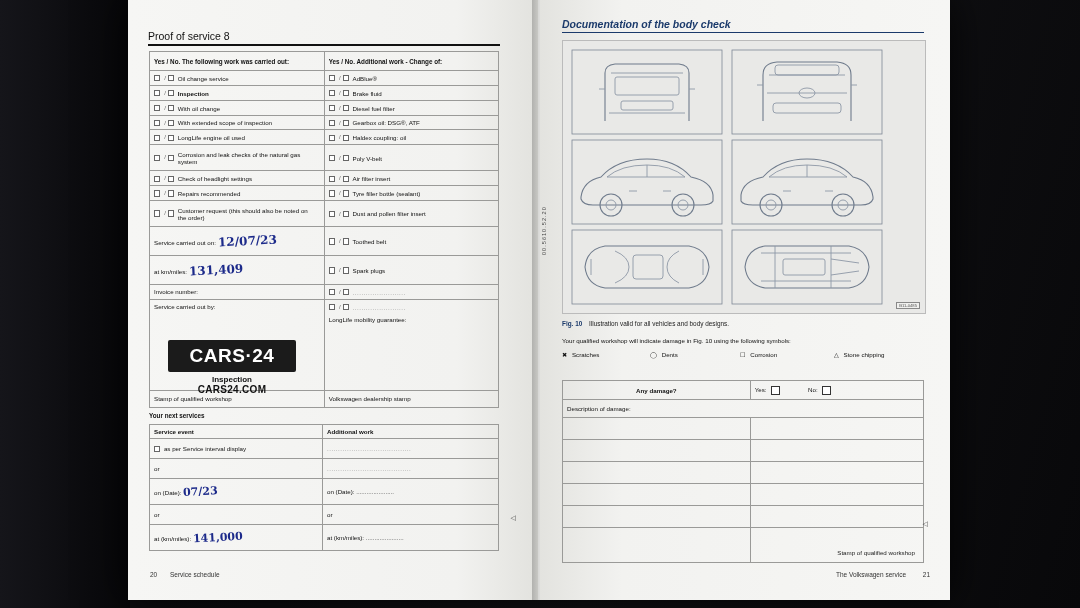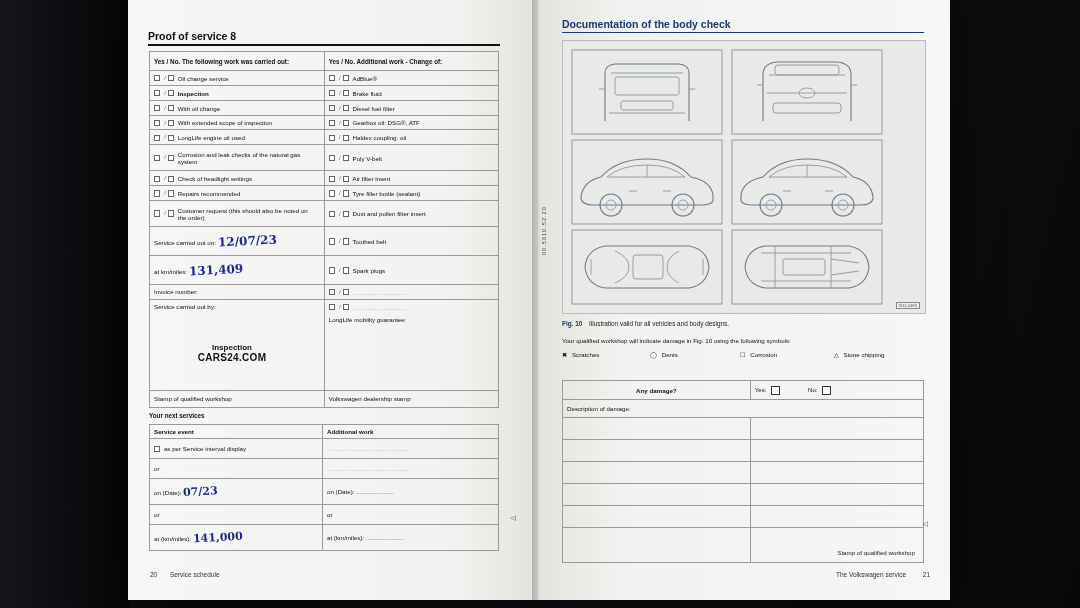--- a/index.html
+++ b/index.html
@@ -24,21 +24,21 @@
     box-shadow:0 0 40px rgba(0,0,0,.85);}
   .page{position:absolute;top:0;bottom:0;background:#f4f4f2;}
   .page.left{left:0;width:410px;
     background:linear-gradient(90deg,#f6f6f4 0%,#f2f2f0 80%,#e2e2de 100%);}
   .page.right{left:412px;width:410px;
     background:linear-gradient(270deg,#f6f6f4 0%,#f2f2f0 80%,#e3e3df 100%);}
   .gutter{position:absolute;left:404px;top:0;width:22px;height:600px;
     background:linear-gradient(90deg,rgba(0,0,0,.22),rgba(0,0,0,.05) 45%,rgba(0,0,0,.22));}
 
   
-  .l-title{position:absolute;left:20px;top:30px;width:352px;font-size:10.5px;font-weight:bold;}
+  .l-title{position:absolute;left:20px;top:30px;width:352px;font-size:10.5px;font-weight:normal;}
   .l-rule{position:absolute;left:20px;top:44px;width:352px;height:1.6px;background:#111;}
   table{border-collapse:collapse;}
   .tbl{position:absolute;left:21px;top:51px;width:350px;font-size:6.2px;}
   .tbl td{border:.6px solid #9a9a98;padding:3px 4px;vertical-align:middle;}
   .tbl td.hdr{font-weight:bold;font-size:6.3px;height:12px;}
   .c1{width:175px;}
   .c2{width:175px;}
   .box{display:inline-block;width:4.2px;height:4.2px;border:.6px solid #666;
        margin-right:2px;vertical-align:middle;background:#fff;}
   .sep{display:inline-block;color:#666;margin:0 2px;font-size:6px;}
@@ -62,21 +62,21 @@
   .nxt td{border:.6px solid #9a9a98;padding:3px 4px;vertical-align:middle;}
   .nxt td.hdr{font-weight:bold;}
   .nxt .tt{height:13px;}
 
   .l-foot{position:absolute;left:42px;bottom:22px;font-size:6.5px;color:#333;}
   .l-pageno{position:absolute;left:22px;bottom:22px;font-size:6.5px;color:#333;}
   .tri{position:absolute;right:22px;bottom:78px;font-size:7px;color:#444;}
 
   
   .r-title{position:absolute;left:22px;top:18px;width:360px;font-size:10.5px;
-     font-weight:bold;color:#1b3a6b;}
+     font-weight:bold;color:#1b3a6b;font-style:italic;}
   .r-rule{position:absolute;left:22px;top:32px;width:362px;height:1.4px;background:#1b3a6b;}
   .figbox{position:absolute;left:22px;top:40px;width:362px;height:272px;
      background:#e9e9e7;border:.6px solid #bbb;}
   .figcap{position:absolute;left:22px;top:320px;width:362px;font-size:6.4px;color:#1b3a6b;}
   .figcap b{color:#1b3a6b;}
   .figcap span.t{color:#222;}
   .r-note{position:absolute;left:22px;top:337px;width:362px;font-size:6.2px;color:#111;}
   .symrow{position:absolute;left:22px;top:351px;width:362px;font-size:6.2px;}
   .symrow .it{position:absolute;top:0;}
   .dmg{position:absolute;left:22px;top:380px;width:362px;height:155px;}
@@ -249,20 +249,21 @@
           </td>
         </tr>
         <tr>
           <td style="height:10px">Stamp of qualified workshop</td>
           <td>Volkswagen dealership stamp</td>
         </tr>
       </tbody>
         </table>
 
       <div class="stamp">
+        <div class="logo">CARS·24</div>
         <div class="mel">Inspection</div>
         <div class="web">CARS24.COM</div>
       </div>
 
       <div style="position:absolute;left:21px;top:412px;font-size:6.3px;font-weight:bold">Your next services</div>
 
       <table class="nxt">
         <tbody>
             <tr>
           <td class="hdr c1">Service event</td>

